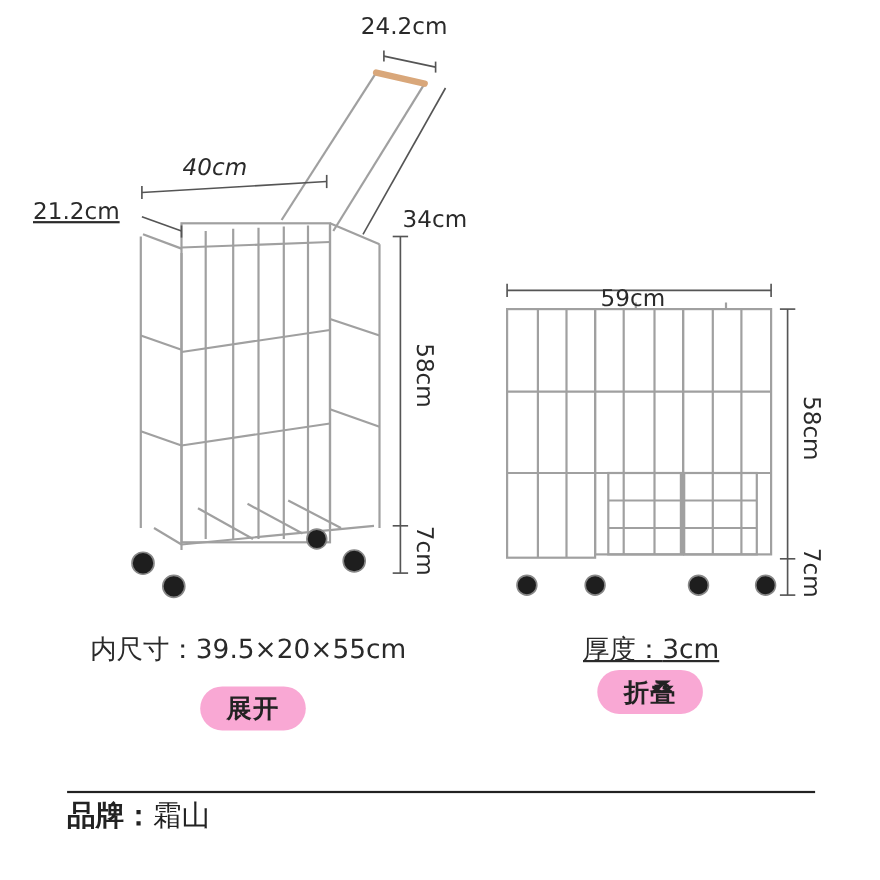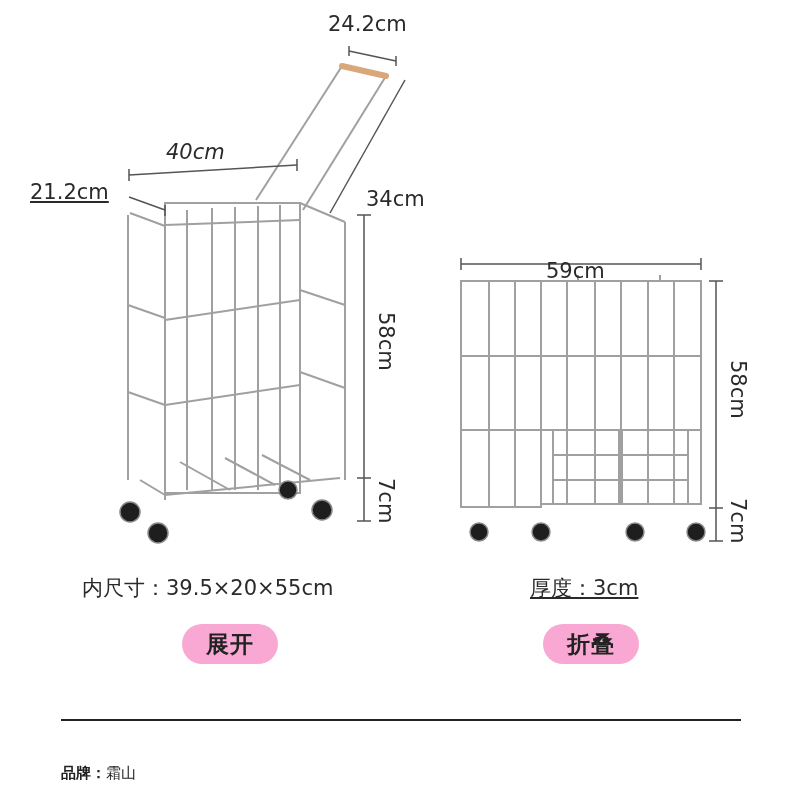--- a/index.html
+++ b/index.html
@@ -1,26 +1,26 @@
 <!DOCTYPE html>
 <html><head>
   <meta charset="utf-8">
   <style>
     html, body { margin: 0; padding: 0; background: #ffffff; }
     body { width: 800px; height: 800px; position: relative; overflow: hidden;
            font-family: "DejaVu Sans", "Liberation Sans", sans-serif; color: #222; }
     .dim-label { position: absolute; font-size: 21px; color: #2a2a2a; white-space: nowrap; }
     .dim-label.vert { transform: rotate(90deg); transform-origin: left top; }
     svg { position: absolute; left: 0; top: 0; }
-    .spec { position: absolute; font-size: 21px; color: #2a2a2a; white-space: nowrap; }
+    .spec { position: absolute; font-size: 24px; color: #2a2a2a; white-space: nowrap; }
     .pill { position: absolute; height: 40px; border-radius: 20px; background: #f9a8d4;
             font-size: 23px; font-weight: bold; color: #222; display: flex; align-items: center;
             justify-content: center; letter-spacing: 1px; }
     .divider { position: absolute; left: 61px; top: 719px; width: 680px; height: 2px; background: #222; }
-    .brand { position: absolute; left: 61px; top: 764px; font-size: 15px; white-space: nowrap; }
+    .brand { position: absolute; left: 61px; top: 724px; font-size: 26px; white-space: nowrap; }
     .brand b { font-weight: bold; }
   </style>
 </head>
 <body>
 
 <svg width="800" height="800" viewBox="0 0 800 800">
   <g fill="none" stroke="#a0a0a0" stroke-width="2">
 
     <line x1="256" y1="200" x2="342" y2="66"></line>
     <line x1="303" y1="210" x2="386" y2="76"></line>
@@ -130,19 +130,19 @@
 <div class="dim-label vert" style="left:750px; top:498px;">7cm</div>
 
 <div class="spec" style="left:82px; top:574px;">
   <span>内尺寸：</span><span>39.5×20×55cm</span>
 </div>
 <div class="spec" style="left:530px; top:574px;text-decoration:underline;">
   <span>厚度：</span><span>3cm</span>
 </div>
 
 <div class="pill" style="left:182px; top:624px; width:96px;">展开</div>
-<div class="pill" style="left:543px; top:624px; width:96px;">折叠</div>
+<div class="pill" style="left:543px; top:609px; width:96px;">折叠</div>
 
 <div class="divider"></div>
 
 <div class="brand">
   <b>品牌：</b><span>霜山</span>
 </div>
 
 </body></html>

